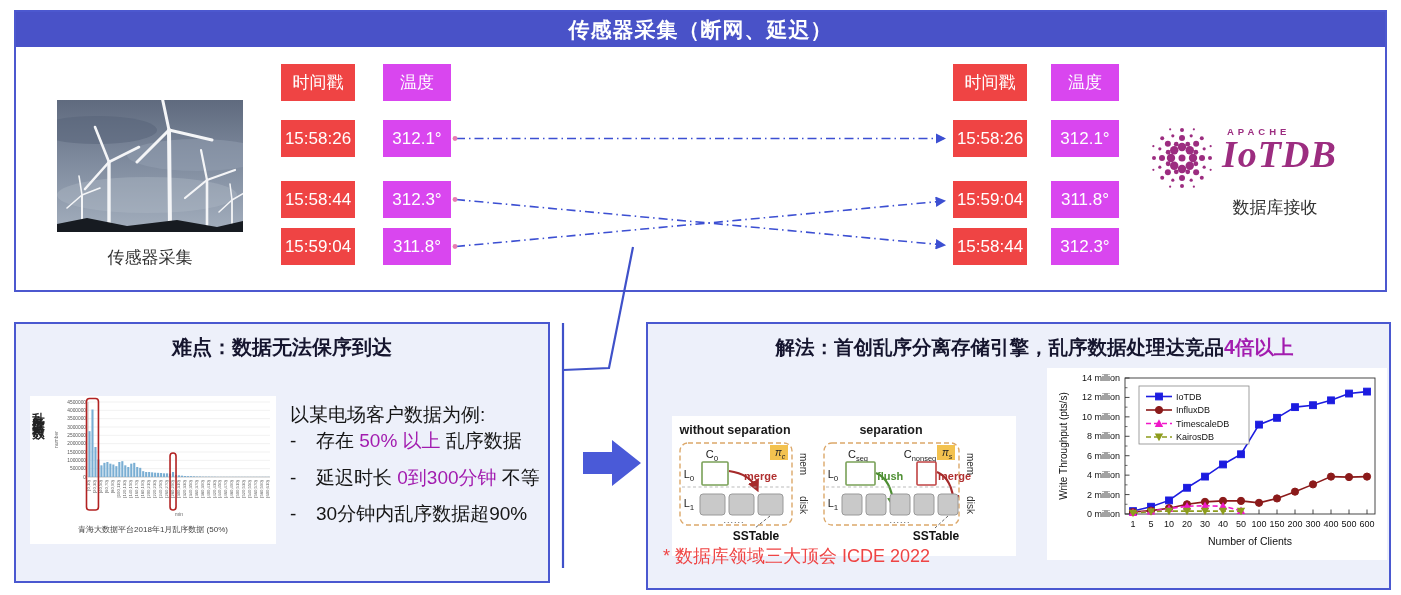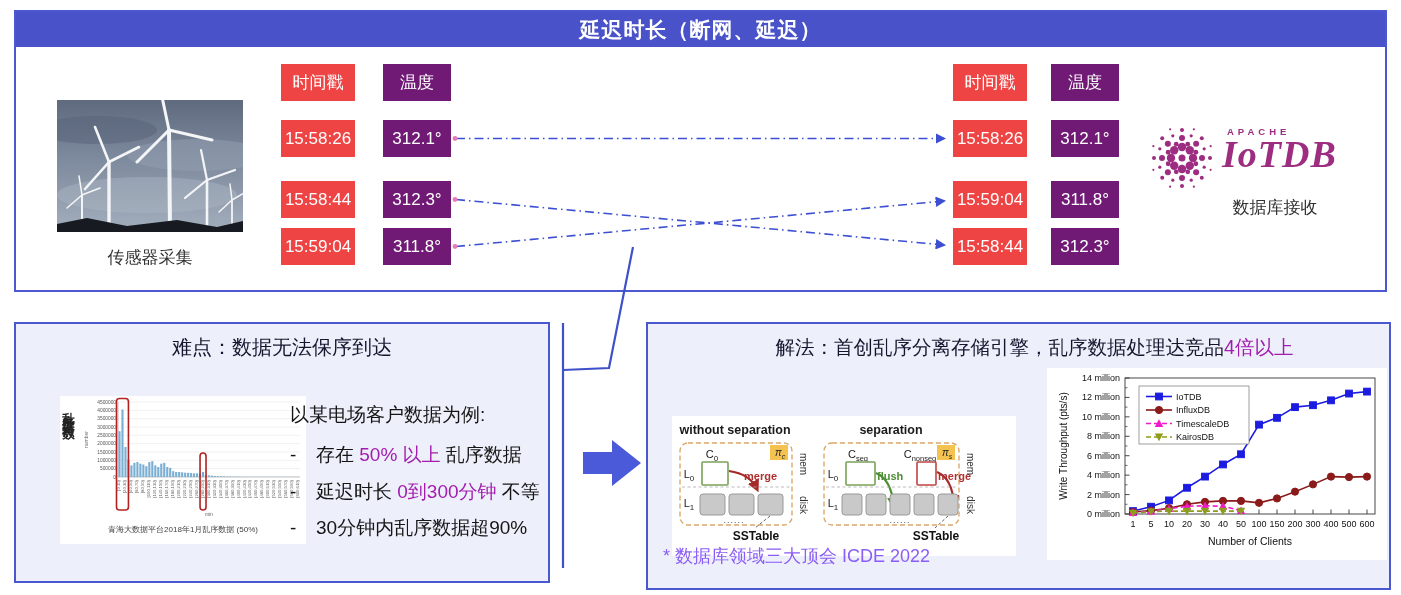--- a/index.html
+++ b/index.html
@@ -10,52 +10,52 @@
 
   
   .top-box{left:14px;top:10px;width:1373px;height:282px;background:#fff;border:2.5px solid #4c58cf;}
   .banner{left:16px;top:12px;width:1369px;height:35px;background:#4952c8;display:flex;align-items:center;justify-content:center;}
   .banner span{color:#fff;font-size:21px;font-weight:800;letter-spacing:1px;}
   .caption{font-size:17px;color:#333;text-align:center;}
 
   
   .cell{display:flex;align-items:center;justify-content:center;color:#fff;font-size:17px;}
   .teal{background:#ef4444;}
-  .blue{background:#701a75;}
+  .blue{background:#d946ef;}
 
   
   .apache{font-size:9.5px;font-weight:700;letter-spacing:4px;color:#9c2d80;text-align:left;}
   .wordmark{font-size:38px;font-weight:700;font-style:italic;color:#9c2d80;letter-spacing:1px;font-family:"Liberation Serif","DejaVu Serif",serif;}
 
   
   .b-box{background:#edf0fa;border:2.5px solid #4a58d0;}
-  .box-title{display:flex;align-items:center;justify-content:center;font-weight:400;color:#15152e;}
+  .box-title{display:flex;align-items:center;justify-content:center;font-weight:700;color:#15152e;}
   .red{color:#a21caf;}
 
   .panel{background:#fff;}
 
   .points{font-size:19px;color:#151515;}
-  .points .lead{margin-bottom:14px;}
+  .points .lead{}
   .bullet{display:flex;margin-bottom:11px;line-height:1.35;}
   .bullet .dash{width:26px;flex:0 0 26px;text-align:left;}
 
   .mini-side{writing-mode:vertical-rl;text-orientation:upright;font-size:12.5px;font-weight:700;color:#222;letter-spacing:3px;line-height:1;}
   .mini-caption{font-size:8px;color:#444;text-align:center;}
-  .footnote{font-size:18px;color:#8b5cf6;}
+  .footnote{font-size:18px;color:#ef4444;}
   svg{display:block;}
   text{font-family:"Liberation Sans","DejaVu Sans",sans-serif;}
 </style>
 </head>
 <body>
 
 <div class="canvas">
 
   <div class="abs top-box"></div>
   <div class="abs banner">
-    <span>延迟时长（断网、延迟）</span>
+    <span>传感器采集（断网、延迟）</span>
   </div>
 
   <div class="abs" style="left:57px;top:100px;width:186px;height:132px;">
     <svg width="186" height="132" viewBox="0 0 186 132">
       <defs>
         <linearGradient id="sky" x1="0" y1="0" x2="0" y2="1">
           <stop offset="0" stop-color="#5f6a7e"></stop>
             <stop offset="0.45" stop-color="#7e8a9d"></stop>
             <stop offset="1" stop-color="#a3aebd"></stop>
         </linearGradient>
@@ -162,21 +162,21 @@
         <circle cx="64.64026550784989" cy="32.136813596682224" r="1.1" fill="#9c2d80"></circle>
       </svg>
   </div>
   <div class="abs apache" style="left:1216px;top:126px;width:110px;margin-left:11px;">APACHE</div>
   <div class="abs wordmark" style="left:1222px;top:132px;">IoTDB</div>
   <div class="abs caption" style="left:1180px;top:196px;width:190px;">数据库接收</div>
 
   <div class="abs b-box" style="left:14px;top:322px;width:536px;height:261px;"></div>
   <div class="abs box-title" style="left:14px;top:334px;width:536px;font-size:20px;">难点：数据无法保序到达</div>
 
-  <div class="abs panel" style="left:30px;top:396px;width:246px;height:148px;margin-left:30px;">
+  <div class="abs panel" style="left:30px;top:396px;width:246px;height:148px;">
     <div class="abs mini-side" style="left:2px;top:6px;height:118px;">乱序数据点数</div>
     <svg id="miniChart" class="abs" style="left:18px;top:0;" width="228" height="126" viewBox="0 0 228 126">
         <text x="38" y="82.6" text-anchor="end" font-size="4.8" fill="#555">0</text>
         <line x1="40" y1="72.66666666666666" x2="222" y2="72.66666666666666" stroke="#e3e3e3" stroke-width="0.5"></line>
         <text x="38" y="74.26666666666665" text-anchor="end" font-size="4.8" fill="#555">500000</text>
         <line x1="40" y1="64.33333333333334" x2="222" y2="64.33333333333334" stroke="#e3e3e3" stroke-width="0.5"></line>
         <text x="38" y="65.93333333333334" text-anchor="end" font-size="4.8" fill="#555">1000000</text>
         <line x1="40" y1="56.00000000000001" x2="222" y2="56.00000000000001" stroke="#e3e3e3" stroke-width="0.5"></line>
         <text x="38" y="57.60000000000001" text-anchor="end" font-size="4.8" fill="#555">1500000</text>
         <line x1="40" y1="47.66666666666667" x2="222" y2="47.66666666666667" stroke="#e3e3e3" stroke-width="0.5"></line>

